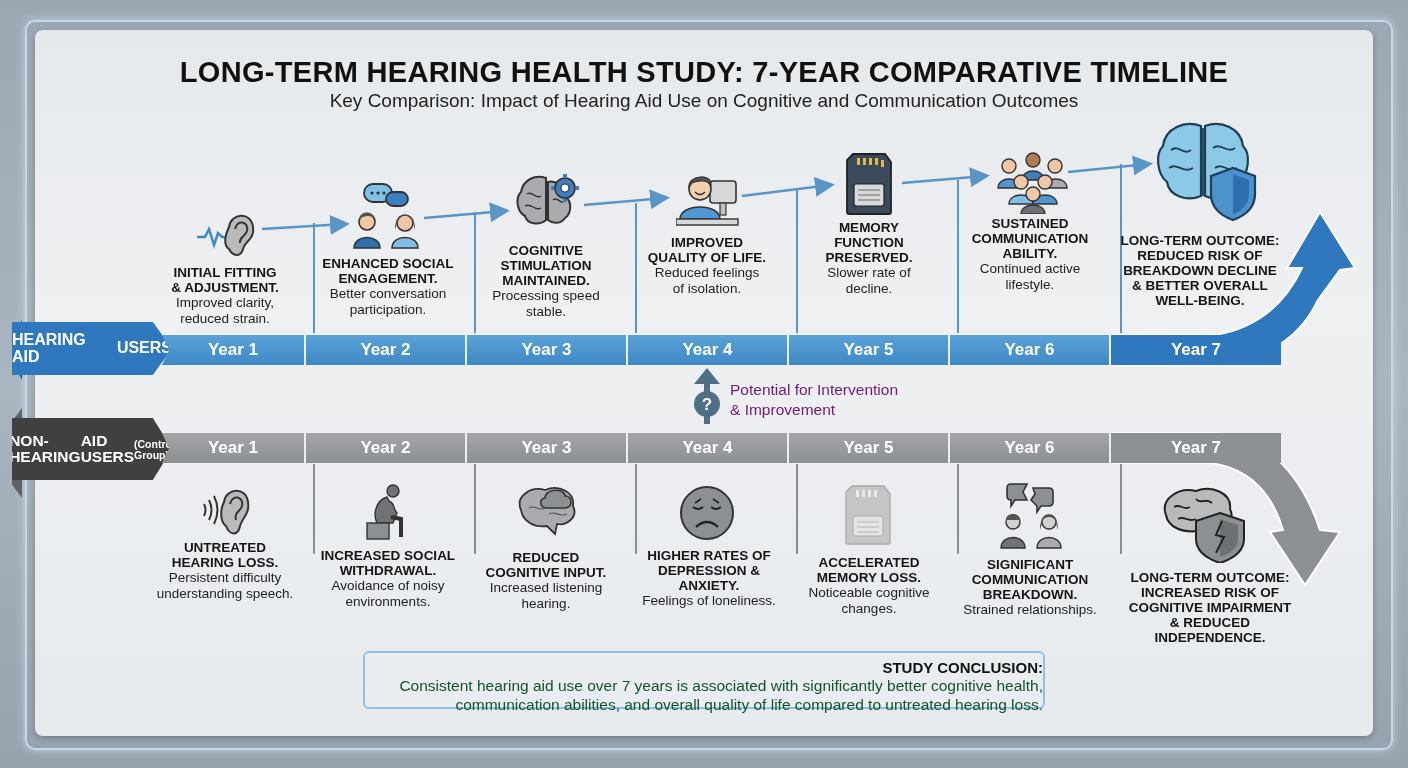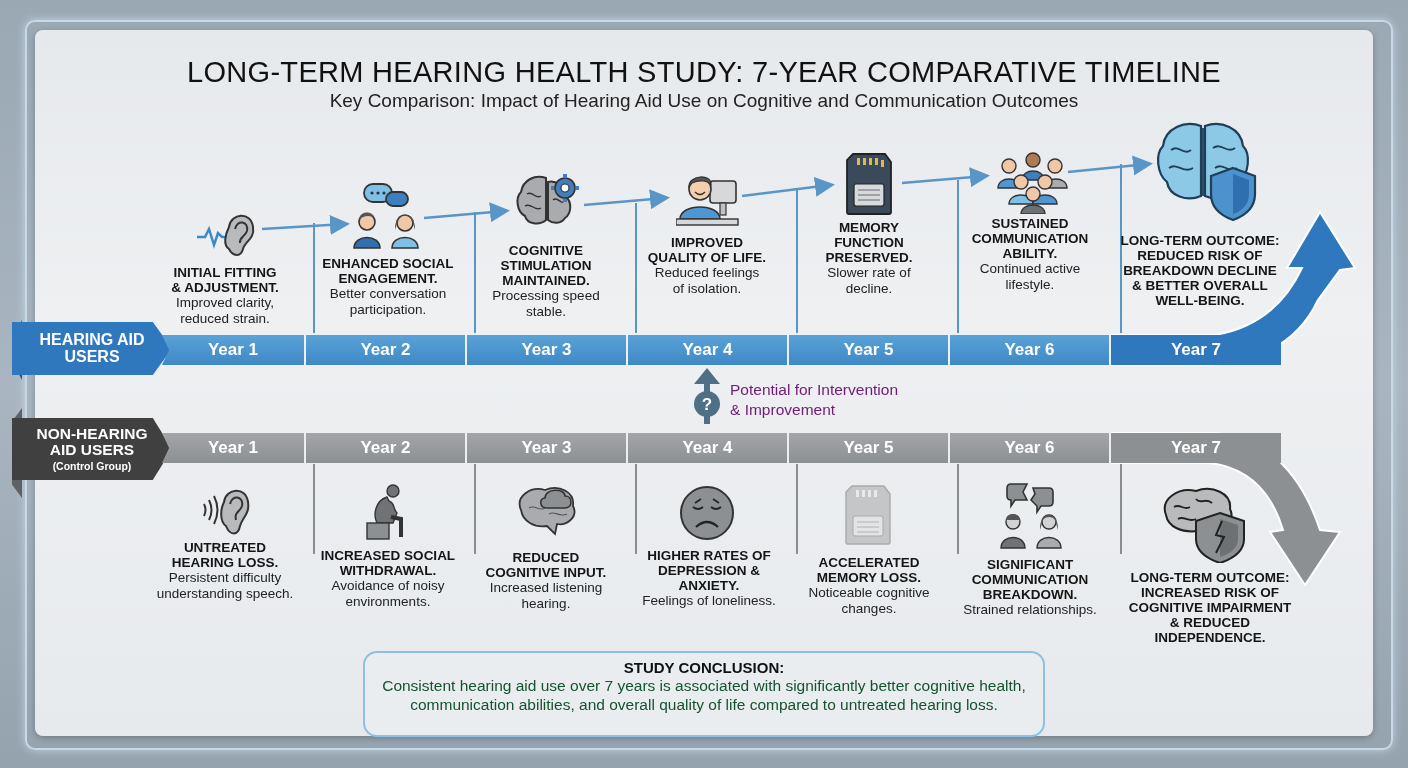--- a/index.html
+++ b/index.html
@@ -1,36 +1,36 @@
 <!DOCTYPE html>
 <html><head>
 <meta charset="utf-8">
 <style>
 *{box-sizing:border-box;margin:0;padding:0}
 html,body{width:1408px;height:768px;overflow:hidden}
 body{background:linear-gradient(180deg,#9aa8b4 0%,#a9b6c1 50%,#95a3af 100%);font-family:"Liberation Sans",sans-serif;position:relative}
 .frame-outer{position:absolute;left:25px;top:20px;width:1368px;height:730px;border:2px solid #c7d9e6;border-radius:10px;box-shadow:0 0 10px rgba(220,240,255,.6)}
 .panel{position:absolute;left:35px;top:30px;width:1338px;height:706px;background:linear-gradient(180deg,#e6e9ec 0%,#eef0f2 40%,#e7eaed 100%);border-radius:8px;box-shadow:0 2px 6px rgba(0,0,0,.25)}
-.title{position:absolute;left:0;width:1408px;top:56px;text-align:center;font-weight:normal;font-size:29px;color:#111;letter-spacing:.3px}
+.title{position:absolute;left:0;width:1408px;top:56px;text-align:center;font-weight:bold;font-size:29px;color:#111;letter-spacing:.3px}
 .subtitle{position:absolute;left:0;width:1408px;top:90px;text-align:center;font-size:19px;color:#222}
 .seg{position:absolute;height:30px;color:#fff;font-weight:bold;font-size:17px;display:flex;align-items:center;justify-content:center}
 .seg.blue{background:linear-gradient(180deg,#5aa2d6,#3e88c6)}
 .seg.gray{background:linear-gradient(180deg,#a3a5a8,#8d9093)}
-.tag{position:absolute;color:#fff;font-weight:bold;text-align:right;display:flex;flex-direction:column;justify-content:center;align-items:center;line-height:1.05}
+.tag{position:absolute;color:#fff;font-weight:bold;text-align:left;display:flex;flex-direction:row;justify-content:center;align-items:center;line-height:1.05}
 .tag.blue{background:#2f78bd;clip-path:polygon(0 0,88% 0,100% 50%,88% 100%,0 100%)}
 .tag.gray{background:#404040;clip-path:polygon(0 0,88% 0,100% 50%,88% 100%,0 100%)}
 .fold{position:absolute;width:10px}
 .vline{position:absolute;width:2px}
 .vline.blue{background:#5a95c8}
 .vline.gray{background:#8a8d90}
 .milestone{position:absolute;text-align:center;width:150px}
 .milestone .h{font-weight:bold;font-size:13.5px;color:#151515;line-height:15px;text-transform:none}
 .milestone .d{font-size:13.5px;color:#222;line-height:16px}
 .icon{position:absolute}
-.concl{position:absolute;left:363px;top:651px;width:682px;height:86px;border:2px solid #8fc0e4;border-radius:14px;background:#e9edf0;text-align:center;padding-top:6px}
+.concl{position:absolute;left:363px;top:651px;width:682px;height:58px;border:2px solid #8fc0e4;border-radius:6px;background:#e9edf0;text-align:right;padding-top:6px}
 .concl .h{font-weight:bold;font-size:15px;color:#111}
 .concl .b{font-size:15.5px;color:#14532d;line-height:19px}
 .interv{position:absolute;left:730px;top:380px;font-size:15.5px;color:#701a75;line-height:20px}
 </style>
 </head>
 <body>
 
 <div class="frame-outer"></div>
 <div class="panel"></div>
 

